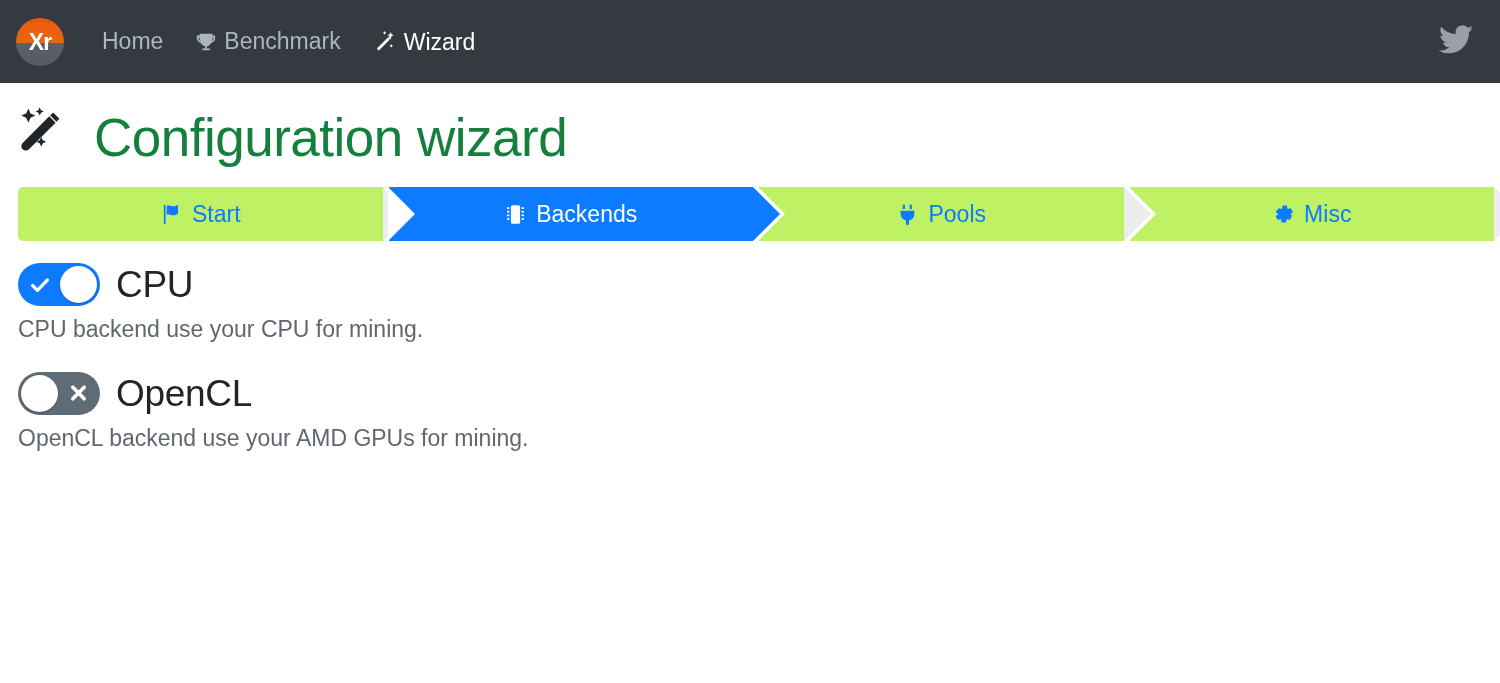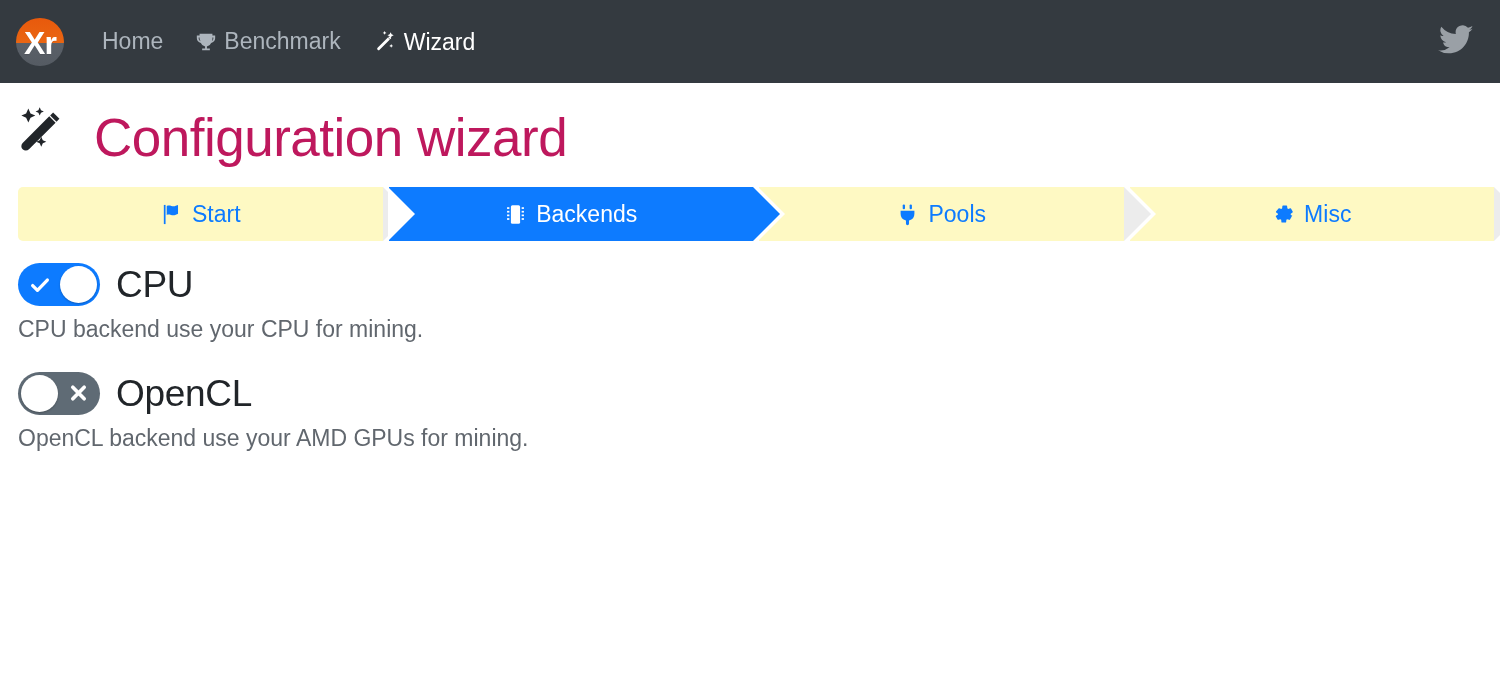--- a/index.html
+++ b/index.html
@@ -23,21 +23,21 @@
   .brand-logo {
     width: 48px; height: 48px;
     border-radius: 50%;
     background: linear-gradient(to bottom, #e8590c 0%, #ea6612 52%, #5a6068 52%, #555b63 100%);
     display: flex; align-items: center; justify-content: center;
     flex: 0 0 auto;
     overflow: hidden;
     position: relative;
   }
   .brand-logo .brand-text {
-    font-size: 32px;
+    font-size: 23px;
     font-weight: bold;
     color: #ffffff;
     font-family: "Liberation Sans", sans-serif;
     letter-spacing: -1px;
     line-height: 1;
     position: relative;
     top: 1px;
     text-shadow: 0 1px 0 rgba(0,0,0,.08);
   }
   .nav-links {
@@ -77,40 +77,40 @@
 
   
   .page-head {
     display: flex;
     align-items: center;
     gap: 14px;
     padding: 22px 0 0 18px;
   }
   .page-title {
     font-size: 53px;
-    color: #be185d;
+    color: #15803d;
     font-weight: normal;
     line-height: 1.1;
     margin: 0;
     letter-spacing: -0.5px;
   }
 
   
   .stepper {
     margin-top: 16px;
     display: flex;
     height: 54px;
     width: 1500px;
     overflow: visible;
     position: relative;
   }
   .step {
     position: relative;
     flex: 1 1 0;
-    background: #fef9c3;
+    background: #bef264;
     color: #0d7bff;
     display: flex;
     align-items: center;
     justify-content: center;
     gap: 9px;
     font-size: 23px;
     cursor: pointer;
     margin-right: 6px;
     line-height: 1;
   }

